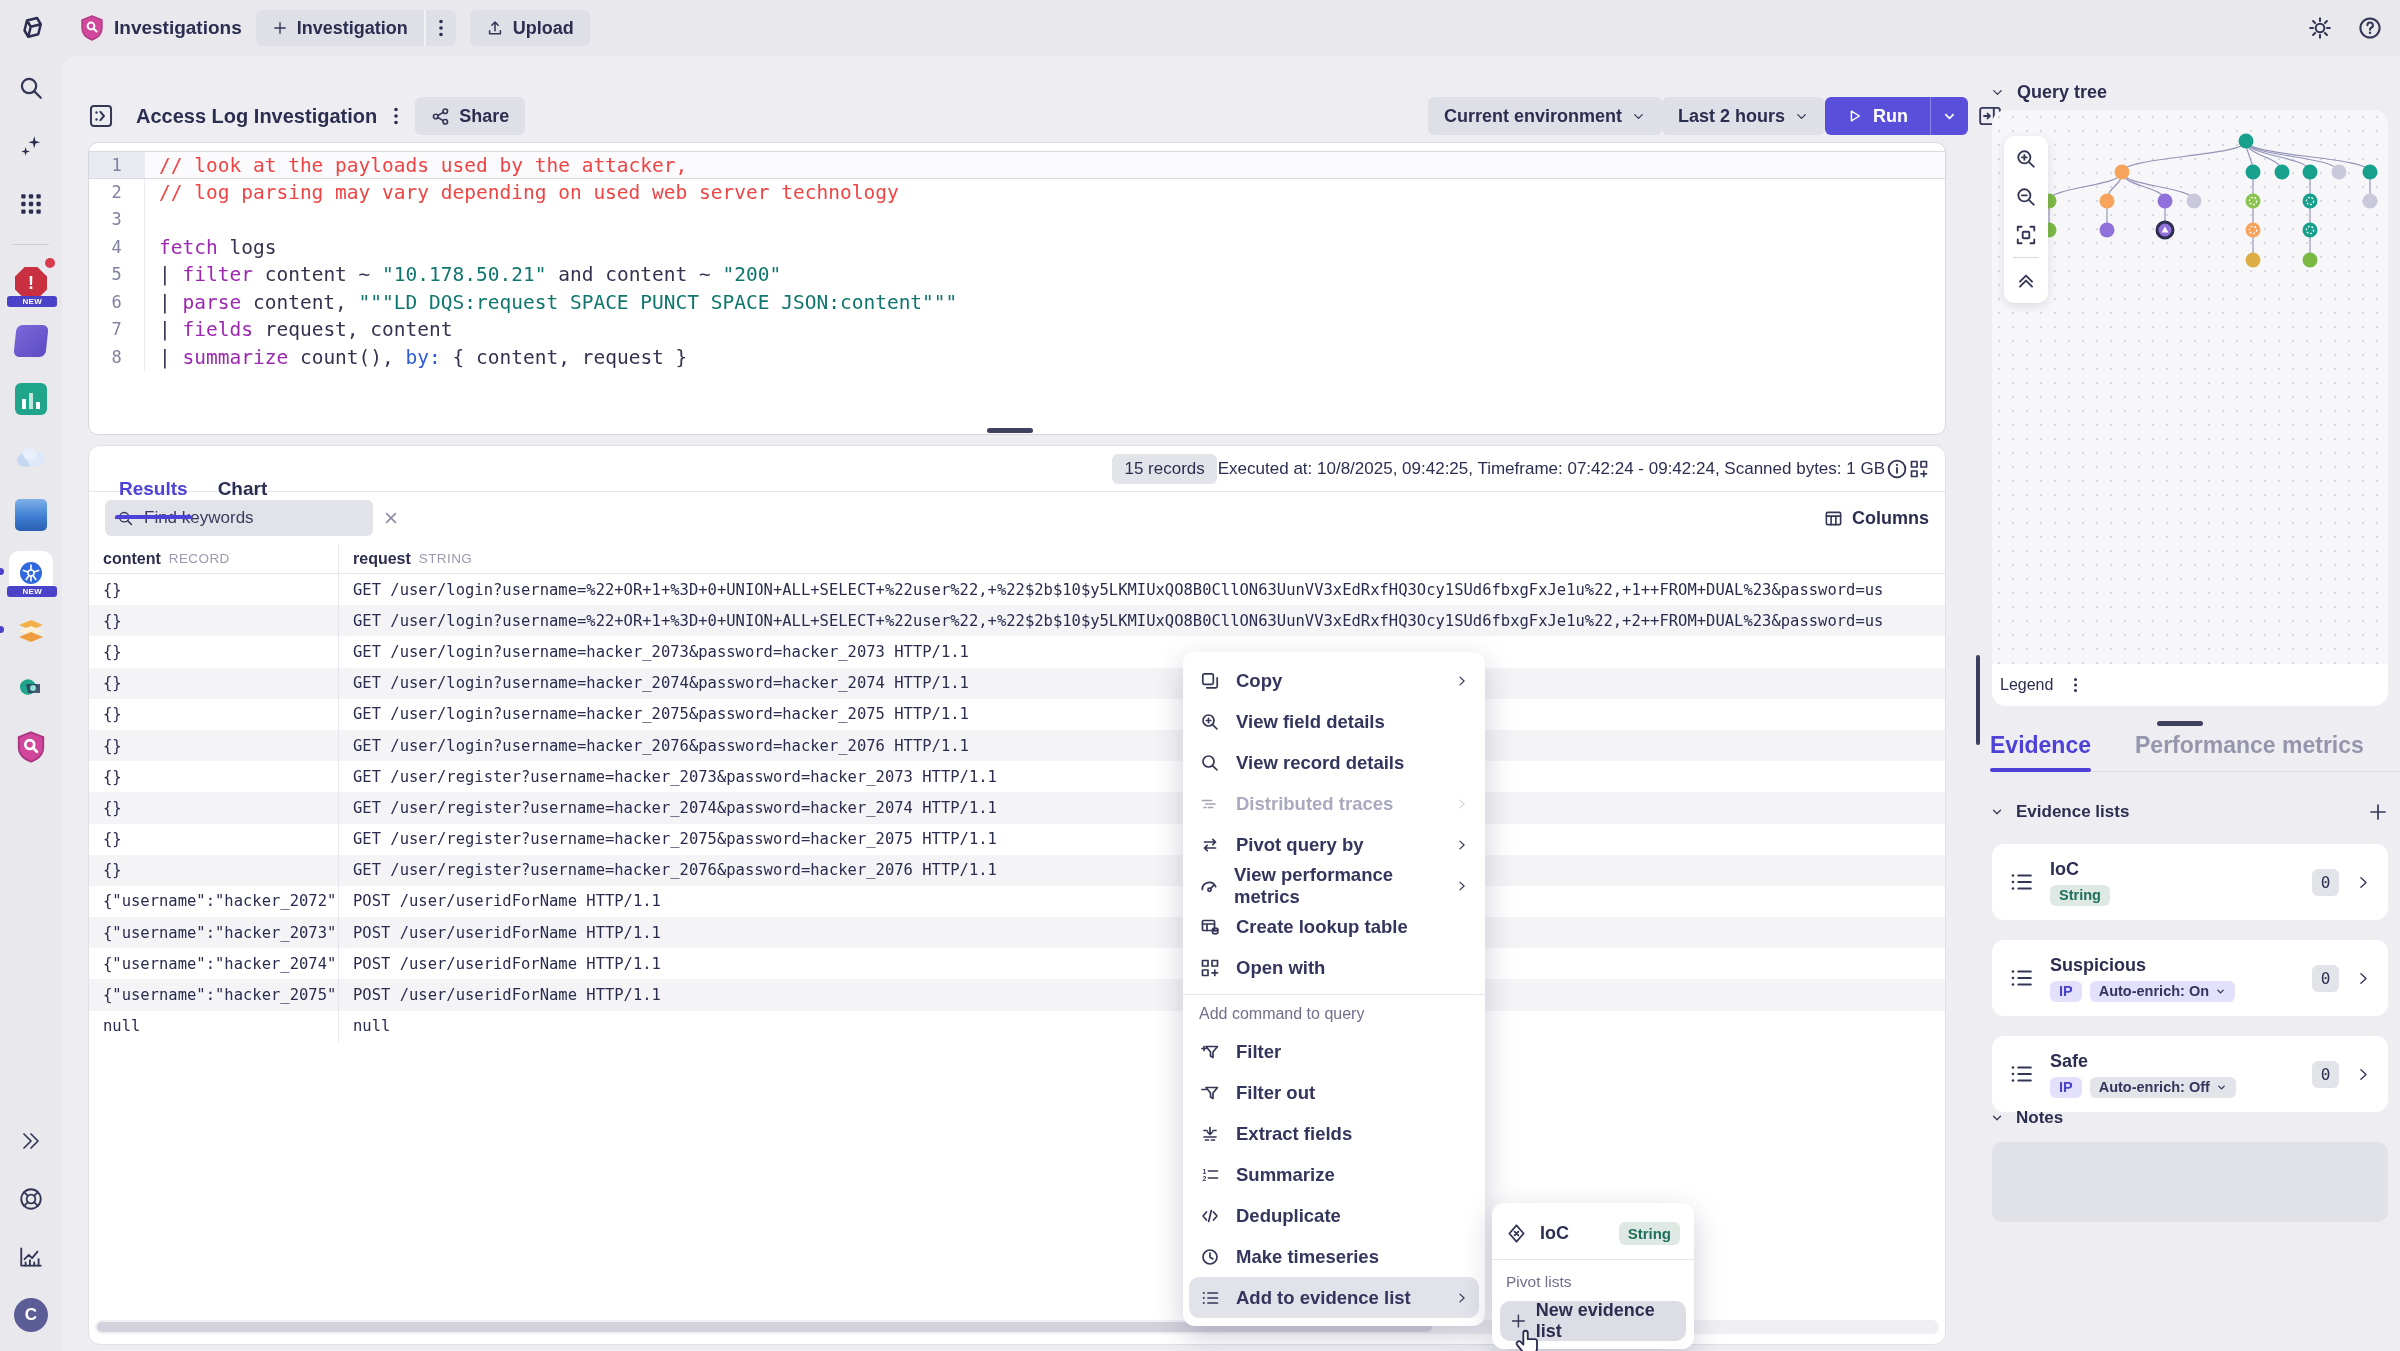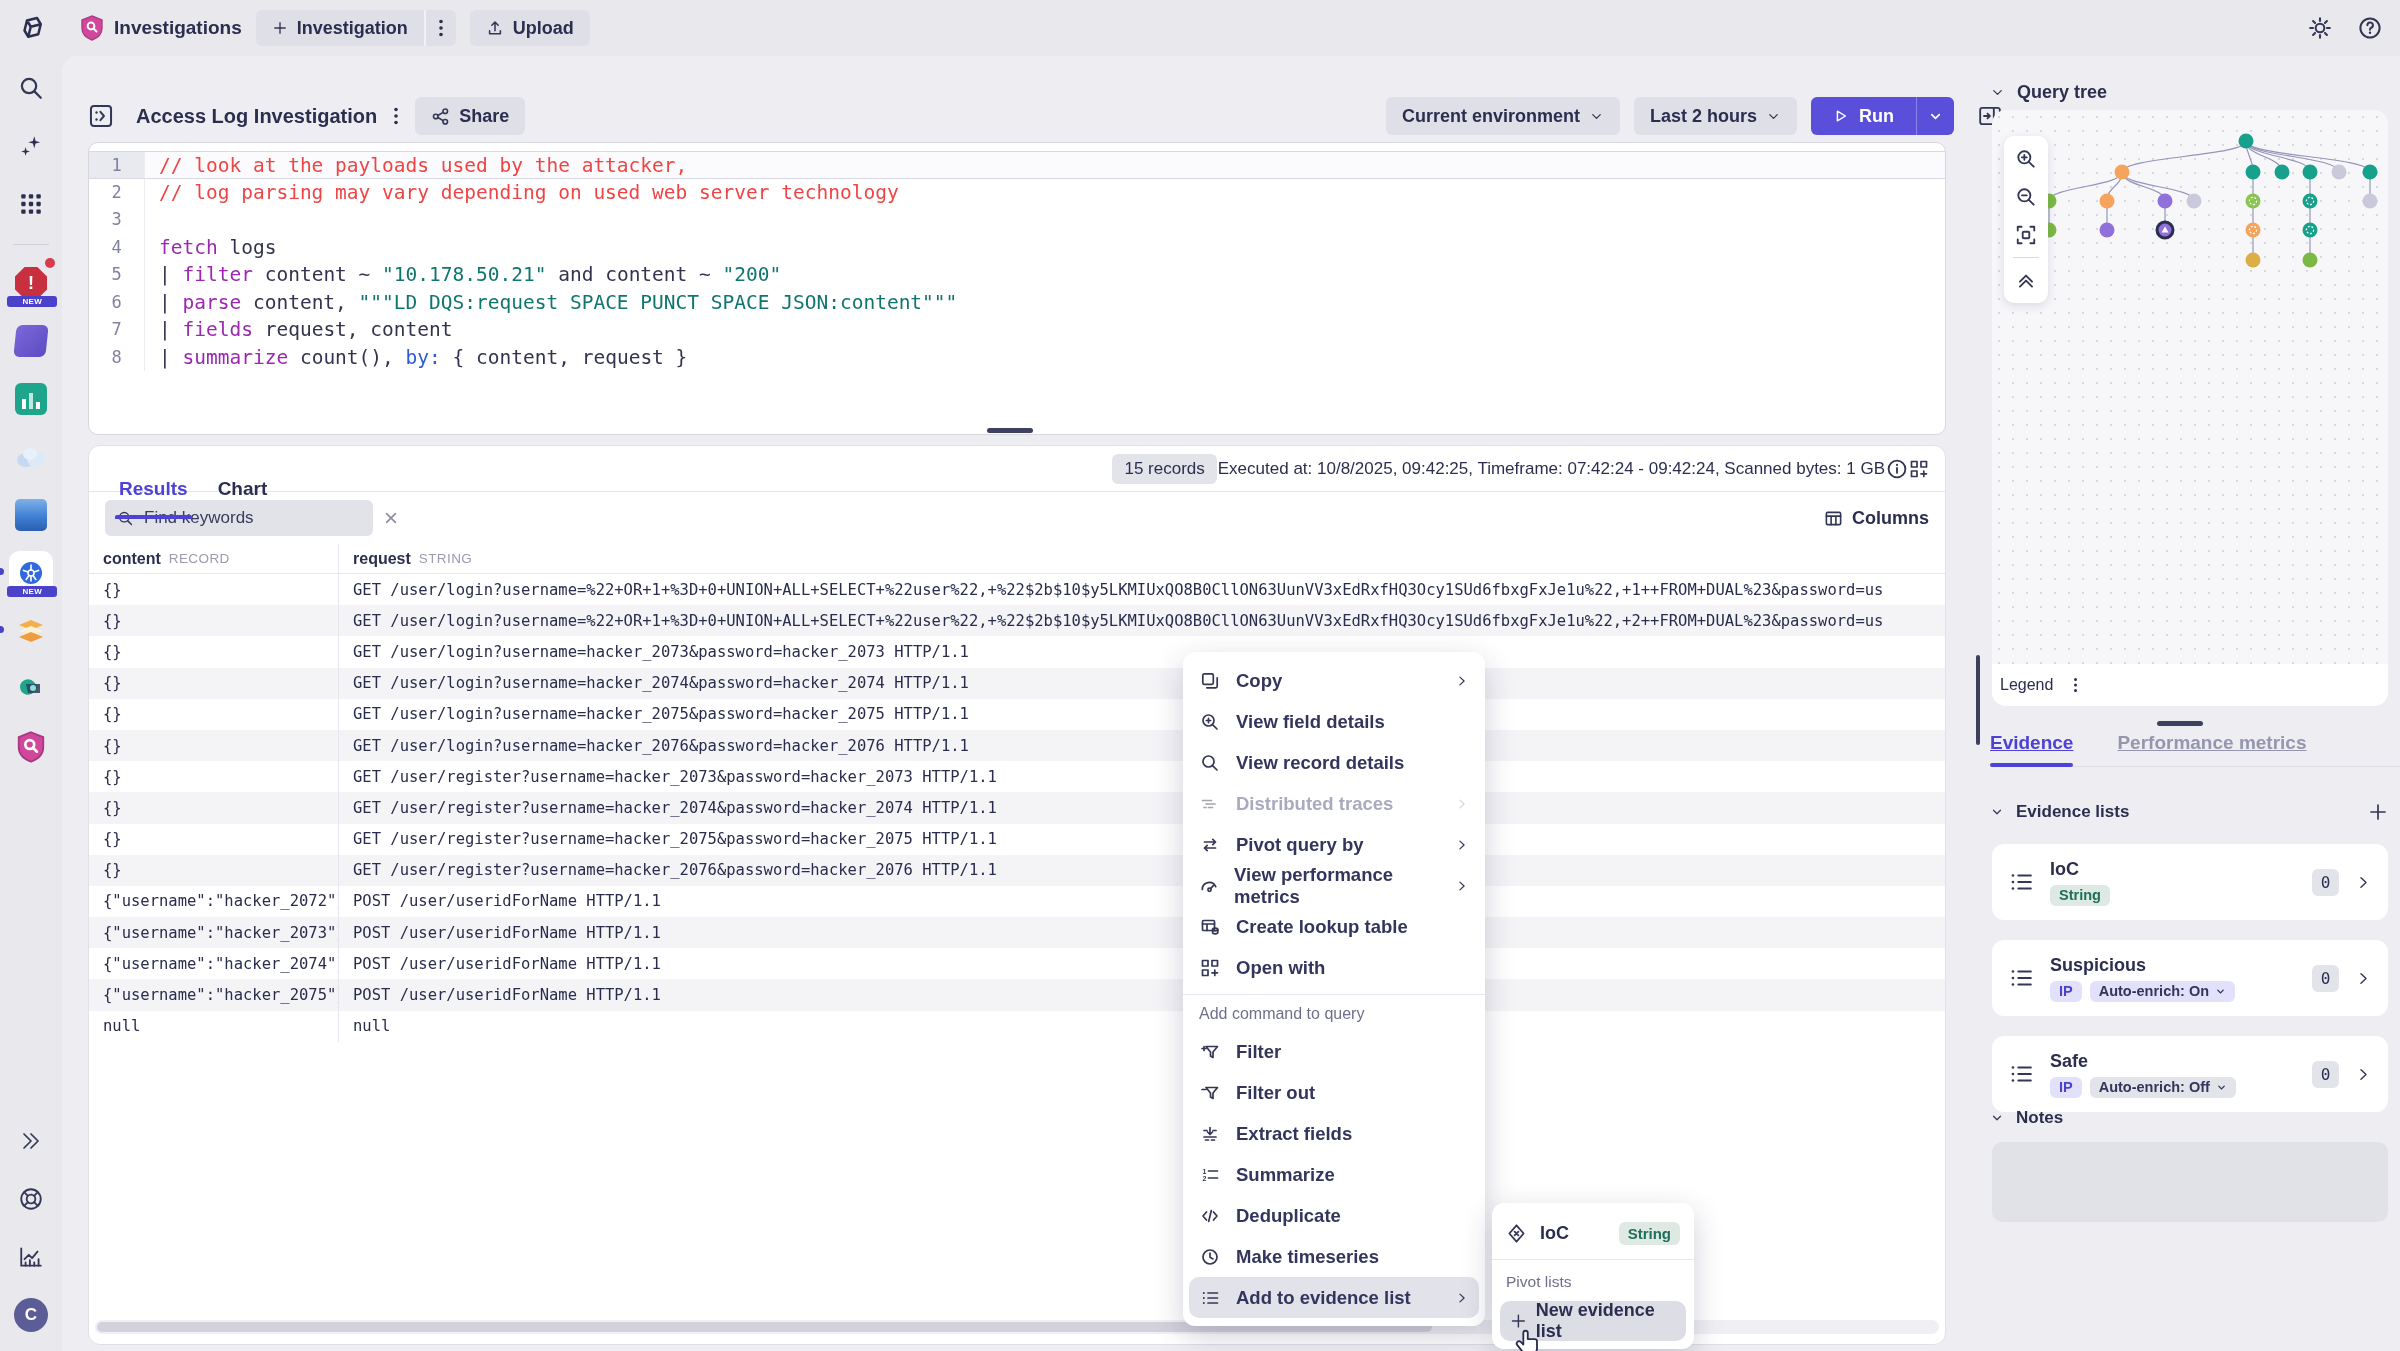--- a/index.html
+++ b/index.html
@@ -29,21 +29,21 @@
   .dot-red { position:absolute; right:-2px; top:-3px; width:10px; height:10px; background:#d83a4e; border-radius:50%; }
   .dot-blue { position:absolute; left:-12px; top:17px; width:7px; height:7px; background:#4a43c9; border-radius:50%; }
   #avatar { width:34px; height:34px; border-radius:50%; background:#5c5c96; color:#fff; font-weight:bold; font-size:17px; display:flex; align-items:center; justify-content:center; }
 
   
   #workspace { position:absolute; left:62px; top:56px; width:2338px; height:1295px; background:#eeeef2; border-top-left-radius:16px; }
 
   
   #inv-header { position:absolute; left:26px; top:40px; height:40px; display:flex; align-items:center; gap:16px; }
   #inv-title { font-weight:bold; font-size:20px; margin-left:6px; }
-  #inv-controls { position:absolute; right:398px; top:40px; height:40px; display:flex; align-items:center; gap:14px; }
+  #inv-controls { position:absolute; right:398px; top:40px; height:40px; display:flex; align-items:center; }
   .btn-run { display:flex; }
   .btn-run .main { background:#5a4fdb; color:#fff; font-weight:bold; font-size:18px; height:38px; display:flex; align-items:center; gap:10px; padding:0 22px; border-radius:6px 0 0 6px; cursor:pointer; }
   .btn-run .caret { background:#5a4fdb; color:#fff; width:38px; height:38px; display:flex; align-items:center; justify-content:center; border-radius:0 6px 6px 0; border-left:1.5px solid #8c84ea; cursor:pointer; }
 
   
   #editor { position:absolute; left:26px; top:86px; width:1858px; height:293px; background:#fff; border:1px solid #d7d7e0; border-radius:10px; overflow:hidden; font-family:"DejaVu Sans Mono", monospace; font-size:19.5px; }
   .code-line { display:flex; height:27.5px; line-height:27.5px; white-space:pre; }
   .code-line .gut { width:56px; flex:0 0 56px; text-align:center; color:#8181a0; font-size:17px; border-right:1px solid #ececf2; }
   .code-line .src { padding-left:14px; }
   .code-line.active { background:#fbfbfd; border-top:1px solid #d9d9e3; border-bottom:1px solid #d9d9e3; }
@@ -112,21 +112,21 @@
   #qt-header { top:26px; display:flex; align-items:center; gap:12px; font-size:18px; font-weight:bold; }
   #qt-canvas { position:absolute; left:1930px; top:54px; width:396px; height:596px; background:#f7f7fa; border-radius:14px; overflow:hidden;
     background-image:radial-gradient(circle,#d8d8e3 1.1px, transparent 1.1px); background-size:14px 14px; }
   #qt-toolbar { position:absolute; left:12px; top:26px; width:44px; background:#fff; border-radius:10px; box-shadow:0 3px 10px rgba(40,40,80,.14); display:flex; flex-direction:column; align-items:center; padding:4px 0; }
   .qt-btn { width:36px; height:38px; display:flex; align-items:center; justify-content:center; cursor:pointer; }
   .qt-div { width:26px; height:1px; background:#d9d9e2; margin:3px 0; }
   #qt-legend { position:absolute; left:0; right:0; bottom:0; height:42px; background:#fff; display:flex; align-items:center; gap:20px; padding:0 8px; font-size:16px; }
   #qt-svg { position:absolute; left:0; top:0; }
 
   #rtabs { position:absolute; left:1928px; top:676px; width:458px; display:flex; gap:44px; border-bottom:1px solid #dcdce4; padding-bottom:12px; }
-  .rtab { font-size:19px; font-weight:bold; cursor:pointer; position:relative;text-decoration:underline; }
+  .rtab { font-size:23px; font-weight:bold; cursor:pointer; position:relative; }
   .rtab.active { color:#4d41d7; }
   .rtab.active::after { content:""; position:absolute; left:0; right:0; bottom:-13px; height:4px; background:#4d41d7; border-radius:2px; }
   .rtab.inactive { color:#9595ad; }
 
   .sec-header { position:absolute; left:1928px; width:398px; display:flex; align-items:center; gap:12px; font-size:17px; font-weight:bold; }
   .sec-header .plus { margin-left:auto; cursor:pointer; display:flex; }
 
   .ev-card { position:absolute; left:1930px; width:396px; height:76px; background:#fff; border-radius:12px; display:flex; align-items:center; padding:0 16px; gap:16px; }
   .ev-main { display:flex; flex-direction:column; gap:5px; }
   .ev-title { font-weight:bold; font-size:18px; }

